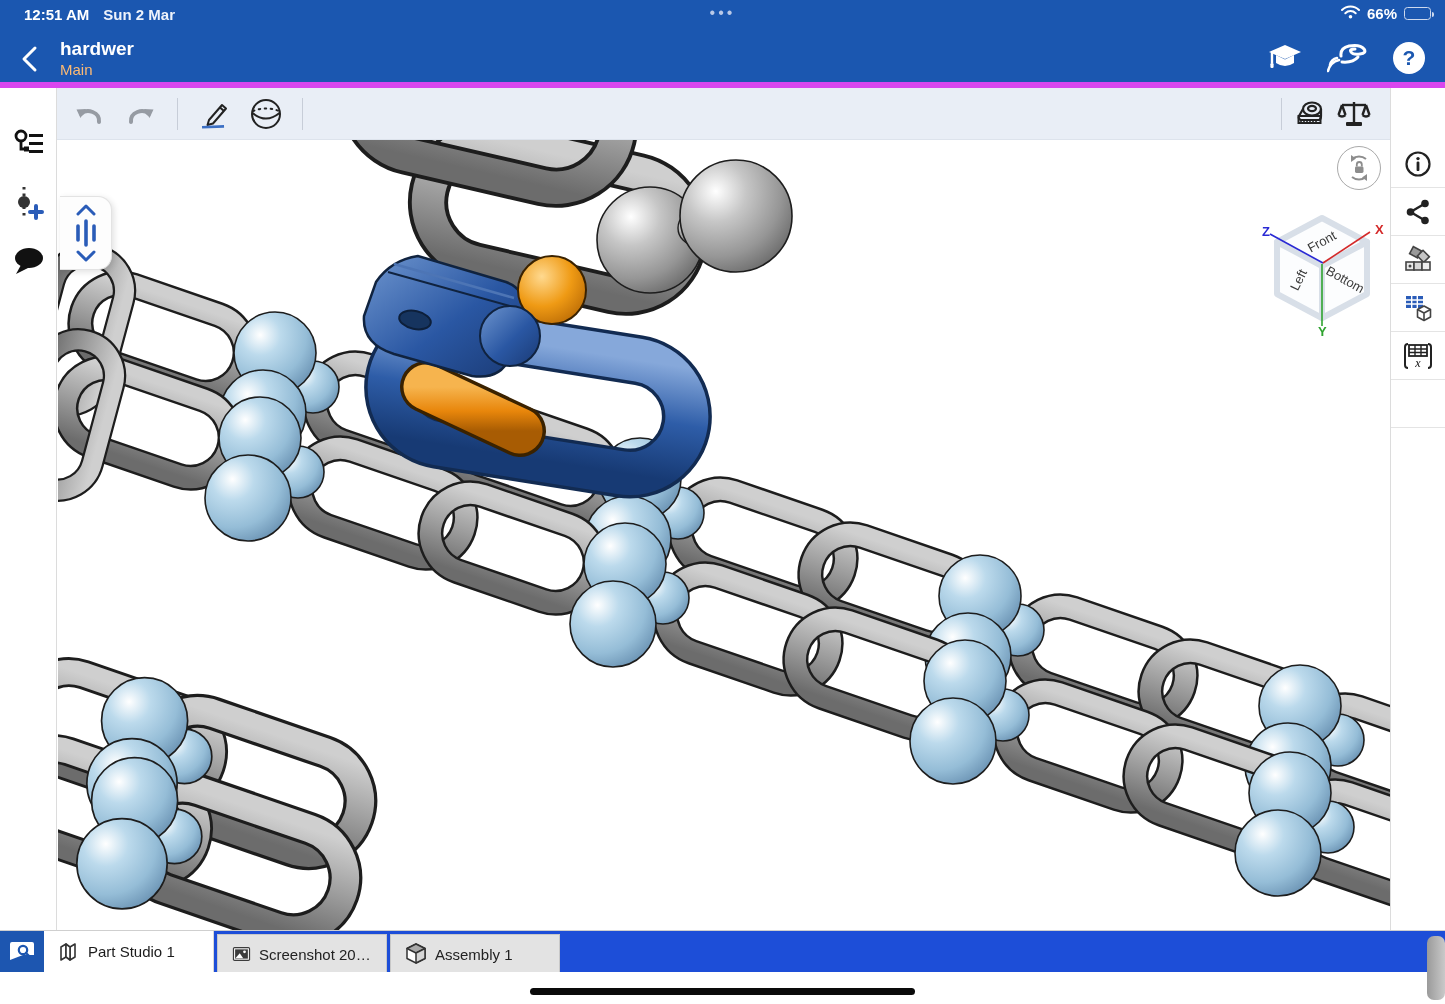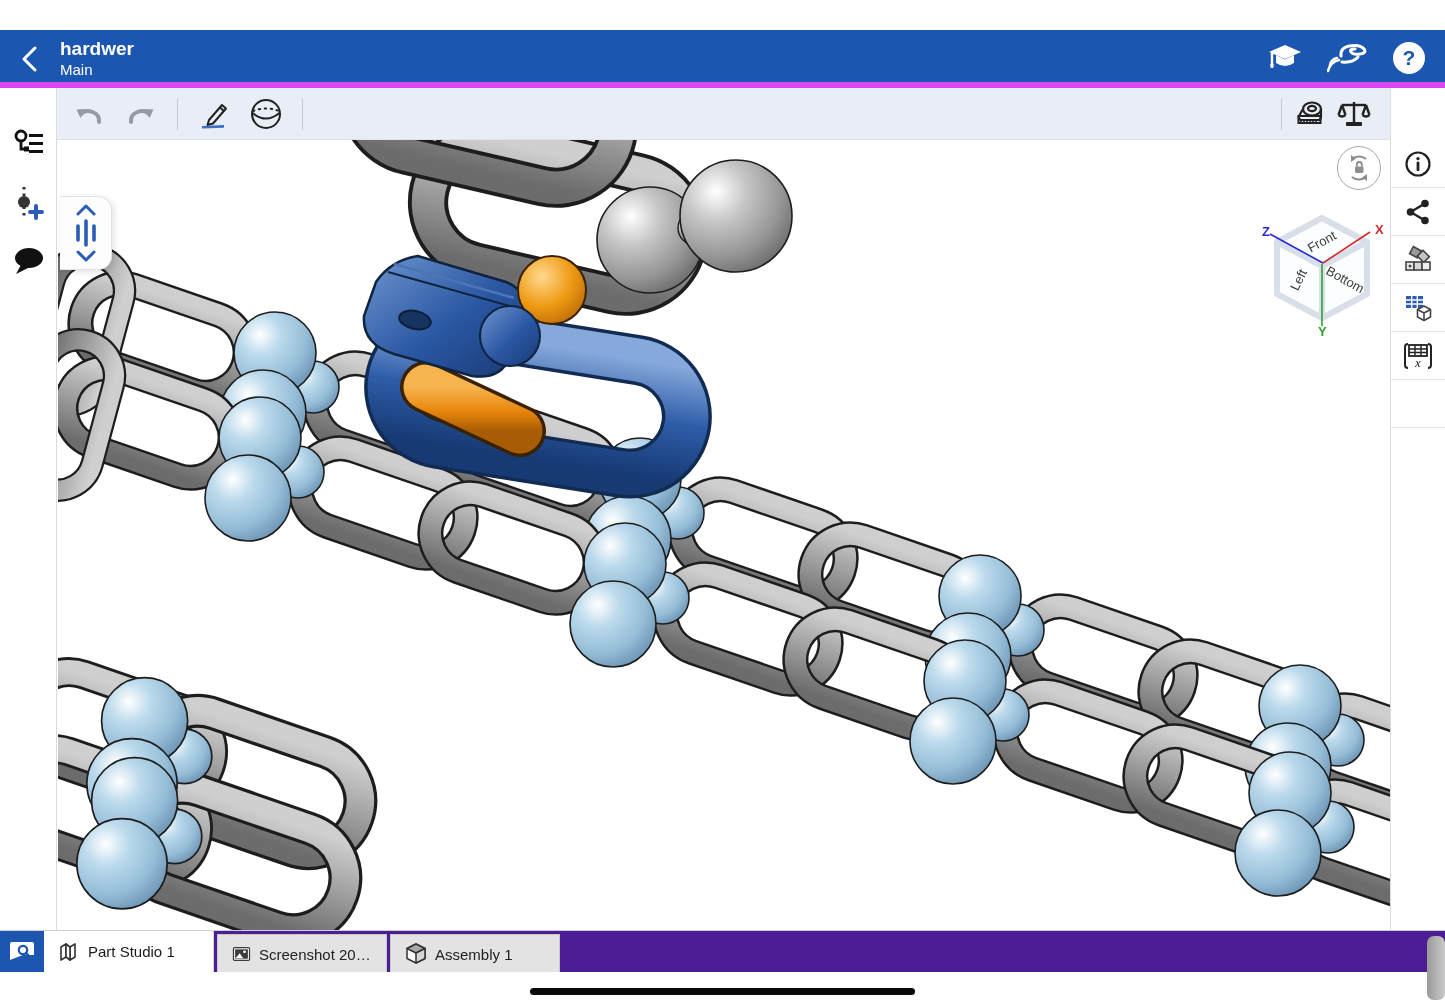--- a/index.html
+++ b/index.html
@@ -21,21 +21,21 @@
     border-radius:3.5px; padding:1.5px; }
   .batt-fill { height:100%; width:62%; background:#fff; border-radius:1.5px; }
   .batt-tip { position:absolute; right:-4px; top:4px; width:2.5px; height:5px;
     background:#cdd9ee; border-radius:0 2px 2px 0; }
 
   .header { position:absolute; left:0; top:30px; width:1445px; height:58px;
     background:#1b57b0; border-bottom:6px solid #d946ef; color:#fff; }
   .hdr-back { position:absolute; left:14px; top:12px; width:34px; height:34px; cursor:pointer; }
   .hdr-titles { position:absolute; left:60px; top:7px; }
   .hdr-title { font-size:19px; font-weight:bold; line-height:23px; }
-  .hdr-sub { font-size:15px; color:#ffffff; line-height:19px; }
+  .hdr-sub { font-size:15px; color:#fdba74; line-height:19px; }
   .hdr-icons { position:absolute; right:16px; top:8px; display:flex; gap:22px; align-items:center; }
   .hdr-icons .hicon { width:40px; height:40px; display:flex; align-items:center;
     justify-content:center; cursor:pointer; }
 
   
   .toolbar { position:absolute; left:57px; top:88px; width:1333px; height:52px;
     background:#e9eef6; border-bottom:1px solid #dde3ec;
     display:flex; align-items:center; }
   .tb-group { display:flex; align-items:center; gap:8px; padding:0 10px; }
   .tb-btn { width:44px; height:40px; display:flex; align-items:center;
@@ -71,41 +71,61 @@
   .rot-lock { position:absolute; left:1337px; top:146px; width:44px; height:44px;
     border:1.5px solid #a9a9a9; border-radius:50%; background:rgba(255,255,255,.9);
     display:flex; align-items:center; justify-content:center; cursor:pointer; }
 
   .viewcube { position:absolute; left:1248px; top:208px; width:146px; height:128px; cursor:pointer; }
   .vc-face-label { font-size:13px; fill:#3a3a3a; }
   .vc-axis-label { font-size:13px; font-weight:bold; }
 
   
   .tabbar { position:absolute; left:0; top:930px; width:1445px; height:42px;
-    background:#4c1d95; border-top:1px solid #cfcfcf; display:flex; }
+    background:#1d4ed8; border-top:1px solid #cfcfcf; display:flex; }
   .tab-search { width:44px; height:42px; background:#1d56b0; display:flex;
     align-items:center; justify-content:center; cursor:pointer; }
   .tab { display:flex; align-items:center; gap:8px; padding:0 14px; width:170px;
     font-size:15px; color:#1b1b1b; cursor:pointer; }
   .tab.active { background:#fff; border-right:1px solid #d7d7d7; }
   .tab.inactive { background:#e3e3e3; border:1px solid #c8c8c8; border-bottom:none;
     margin-top:3px; height:39px; margin-left:3px; color:#222; }
   .tab-label { white-space:nowrap; overflow:hidden; text-overflow:ellipsis; }
 
   .bottom-strip { position:absolute; left:0; top:972px; width:1445px; height:32px; background:#fff; }
   .home-indicator { position:absolute; left:530px; top:988px; width:385px; height:7px;
     border-radius:4px; background:#0a0a0a; cursor:pointer; }
   .corner-handle { position:absolute; left:1427px; top:936px; width:18px; height:64px;
     border-radius:7px; background:linear-gradient(90deg,#9a9a9a,#c9c9c9); cursor:pointer; }
 </style>
 </head>
 <body>
 
 <div class="stage">
 
+  <div class="statusbar">
+    <div class="sb-left">
+      <span class="sb-time">12:51 AM</span>
+      <span class="sb-date">Sun 2 Mar</span>
+    </div>
+    <div class="sb-dots">•••</div>
+    <div class="sb-right">
+      <span>
+        <svg width="19" height="14" viewBox="0 0 19 14">
+          <path d="M1 5 A12 12 0 0 1 18 5" fill="none" stroke="#fff" stroke-width="2" stroke-linecap="round"></path>
+          <path d="M4.3 8.2 A7.5 7.5 0 0 1 14.7 8.2" fill="none" stroke="#fff" stroke-width="2" stroke-linecap="round"></path>
+          <circle cx="9.5" cy="11.7" r="1.8" fill="#fff"></circle>
+        </svg>
+      </span>
+      <span class="sb-batt-pct">66%</span>
+      <span class="batt">
+        <span class="batt-fill"></span><span class="batt-tip"></span>
+      </span>
+    </div>
+  </div>
 
   <div class="header">
     <div class="hdr-back">
       <svg width="34" height="34" viewBox="0 0 34 34">
         <polyline points="21,6 10,17 21,28" fill="none" stroke="#fff" stroke-width="3" stroke-linecap="round" stroke-linejoin="round"></polyline>
       </svg>
     </div>
     <div class="hdr-titles">
       <div class="hdr-title">hardwer</div>
       <div class="hdr-sub">Main</div>

